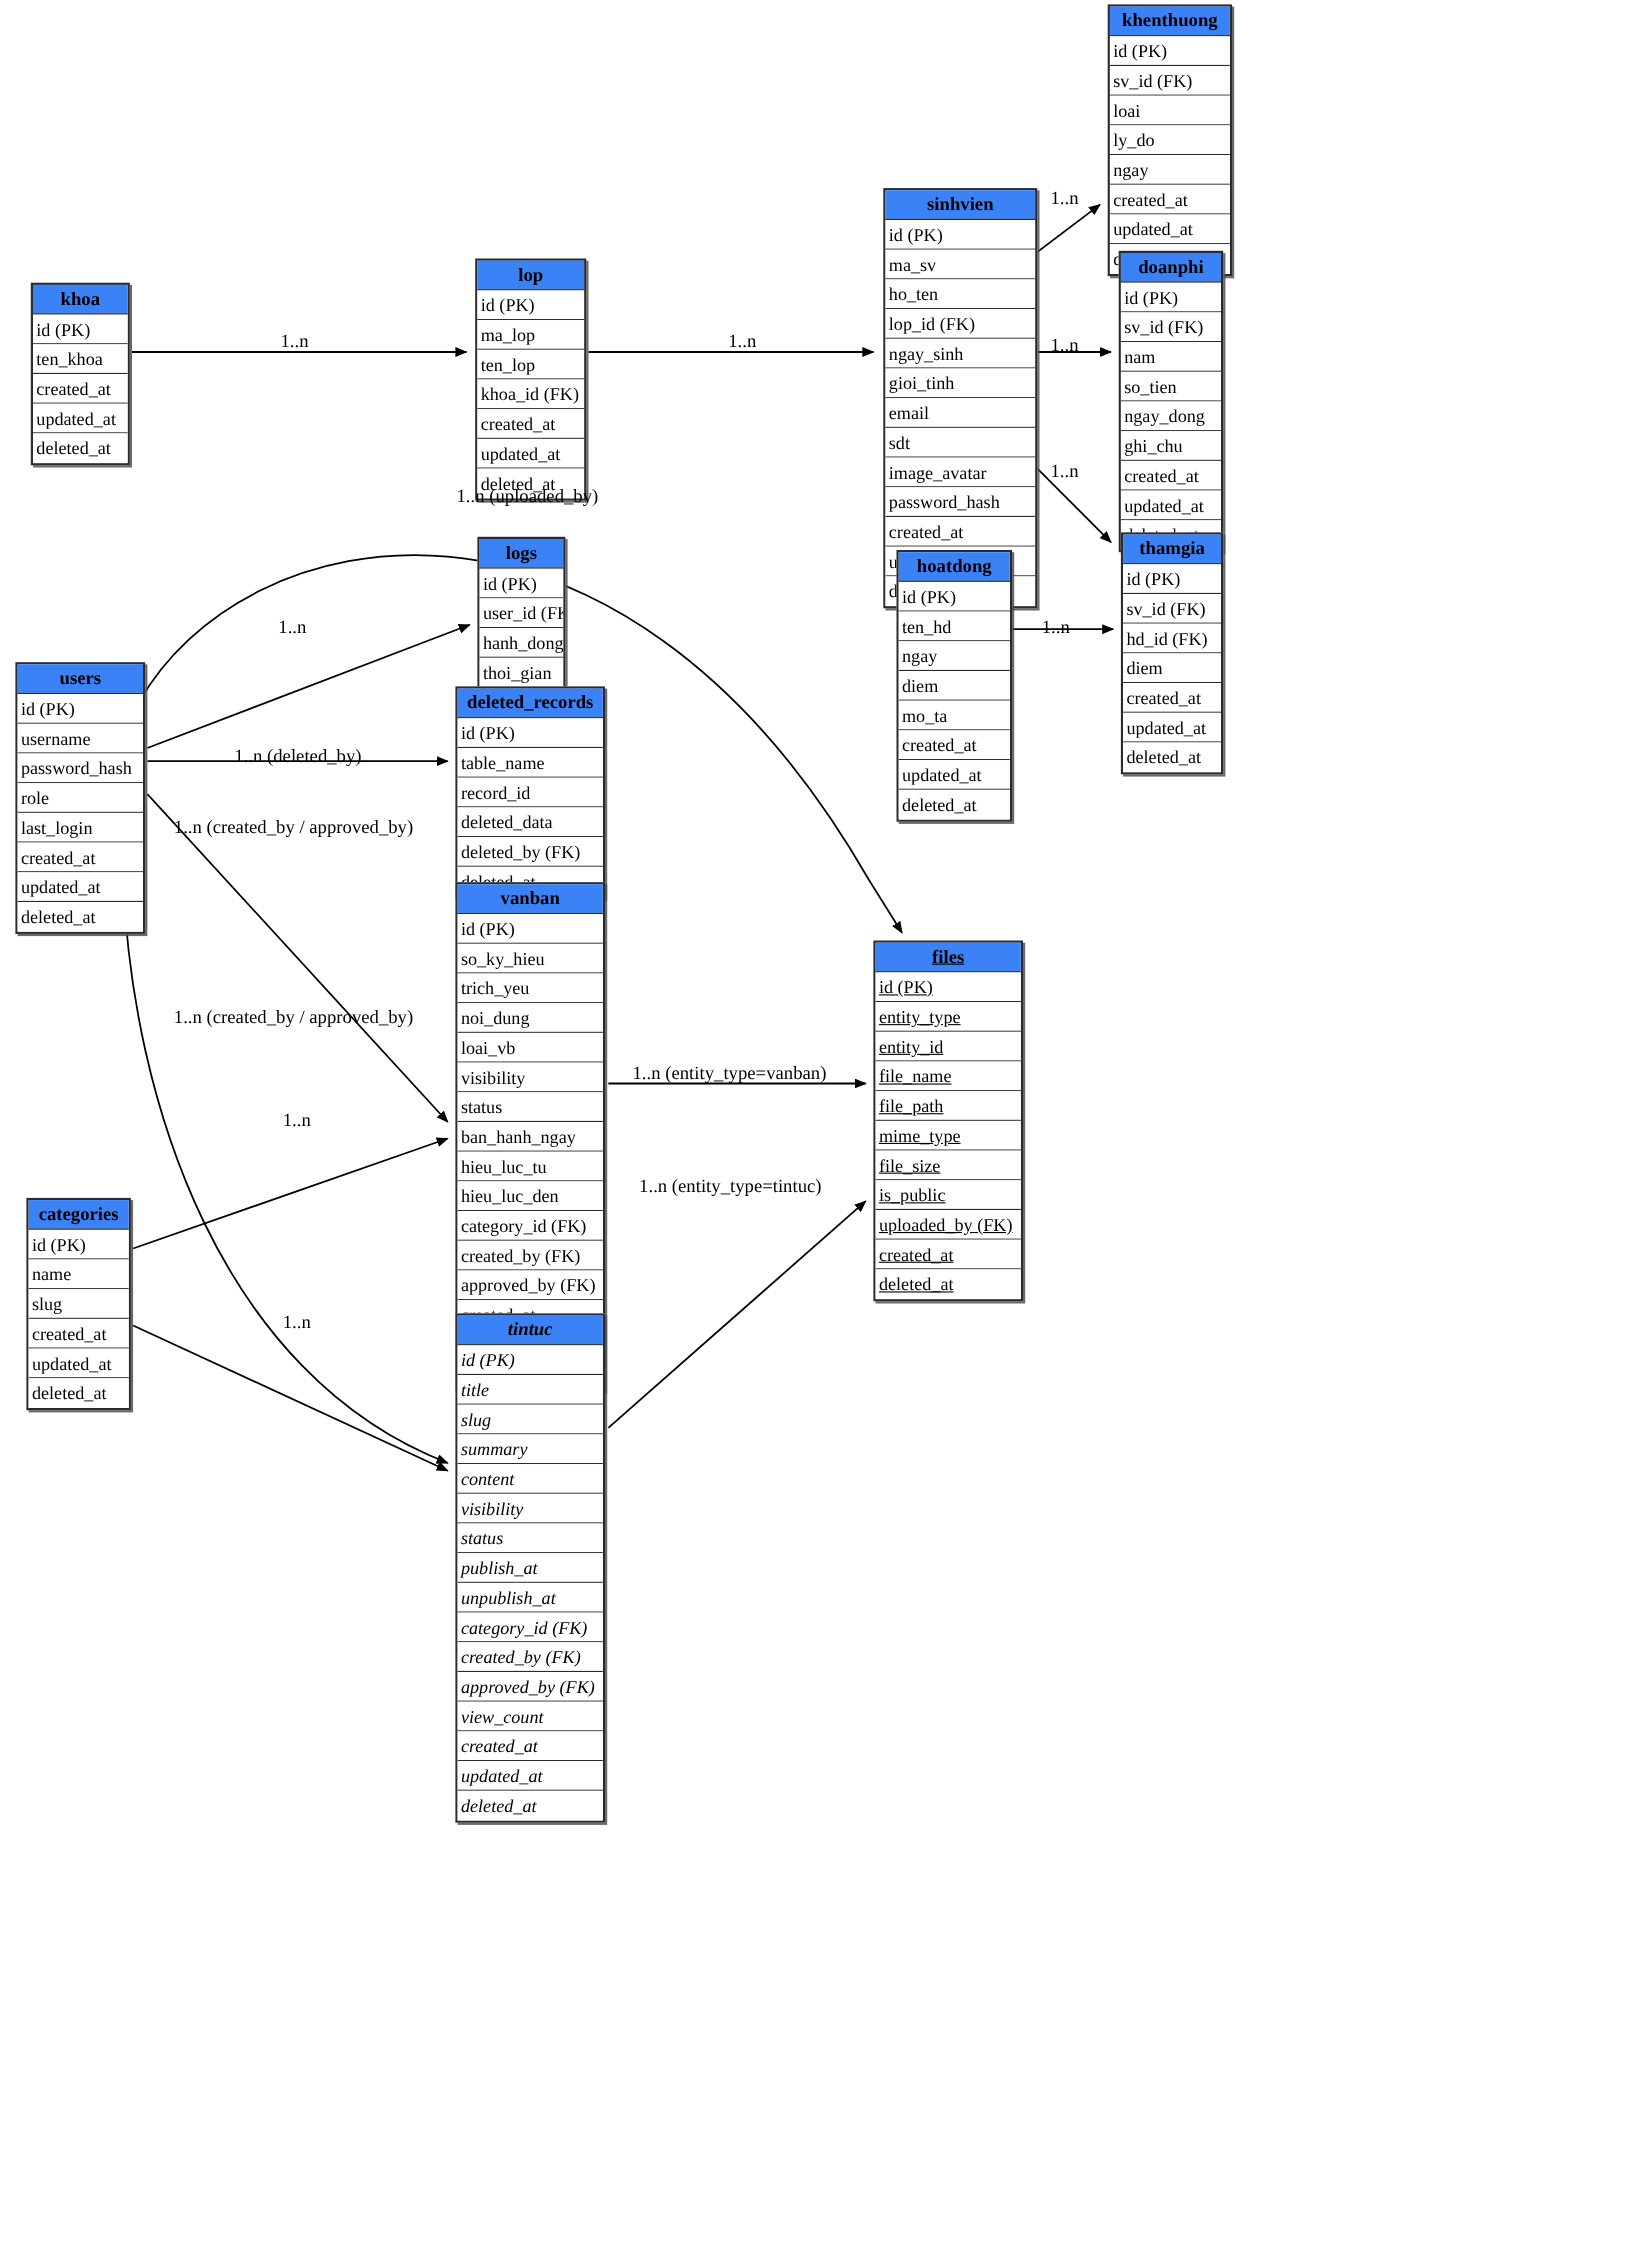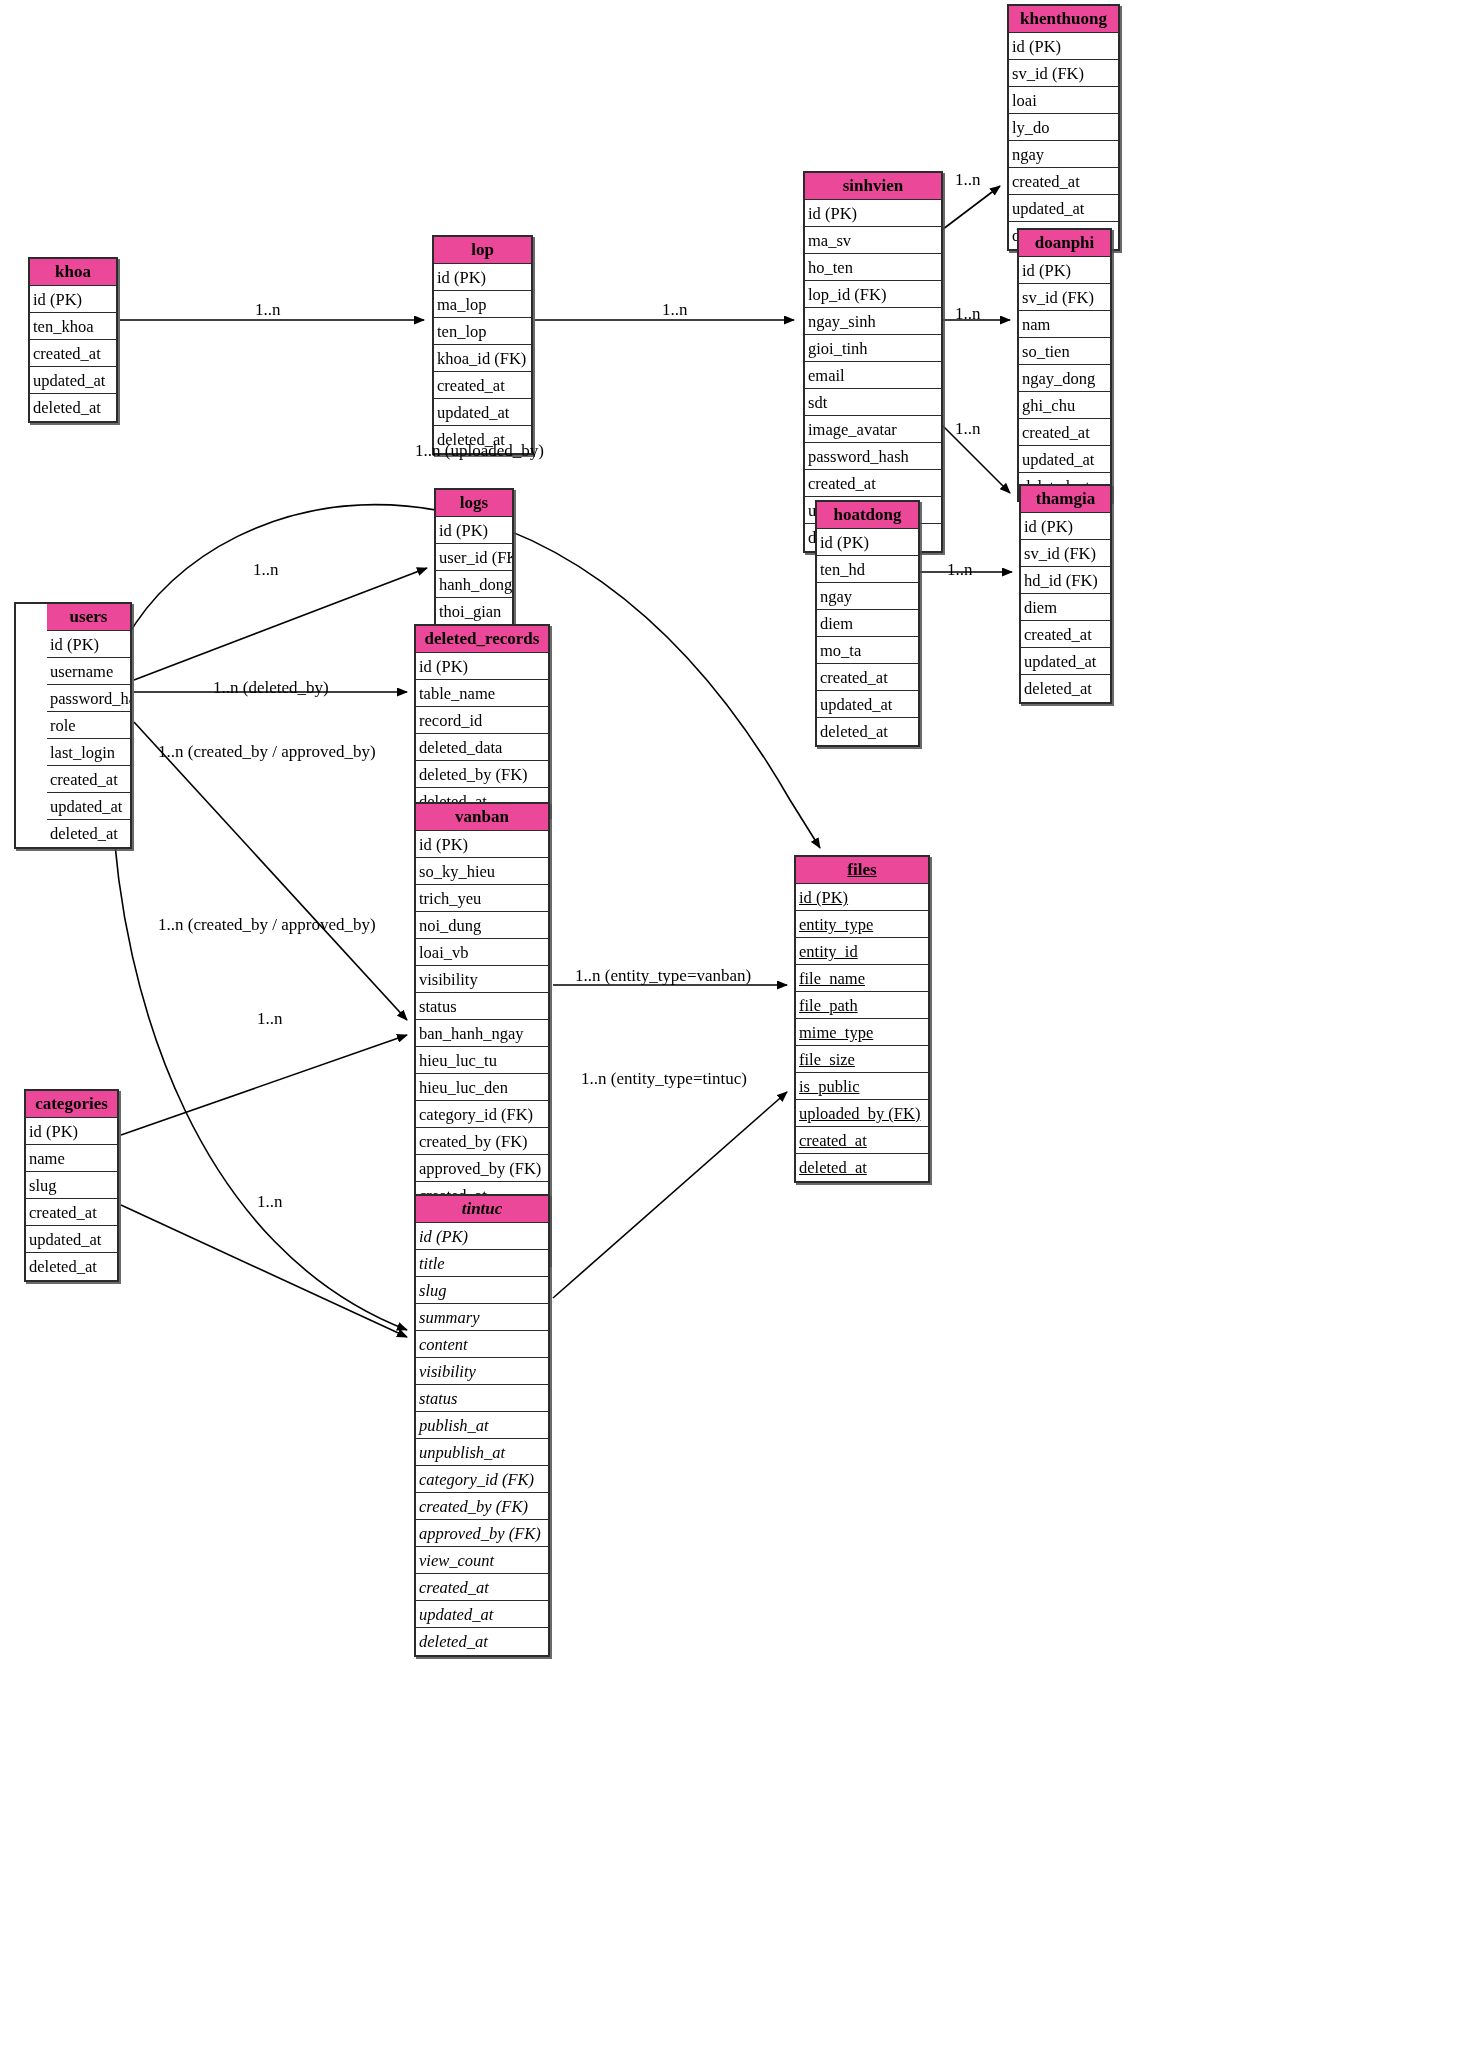--- a/index.html
+++ b/index.html
@@ -26,21 +26,21 @@
   .entity {
     position: absolute;
     border: 2px solid #2b2b2b;
     background: #ffffff;
     box-sizing: border-box;
     box-shadow: 2px 2px 0 0 rgba(80,80,80,0.85);
   }
   .entity-title {
     font-weight: bold;
     text-align: center;
-    background: #ec4899;
+    background: #3b82f6;
     border-bottom: 1px solid #2b2b2b;
     font-size: 17px;
     line-height: 26px;
     height: 27px;
     white-space: nowrap;
     overflow: hidden;
     padding: 0 4px;
     box-sizing: border-box;
   }
   .field {
@@ -168,21 +168,21 @@
         <div class="entity-title">hoatdong</div>
         <div class="field">id (PK)</div>
         <div class="field">ten_hd</div>
         <div class="field">ngay</div>
         <div class="field">diem</div>
         <div class="field">mo_ta</div>
         <div class="field">created_at</div>
         <div class="field">updated_at</div>
         <div class="field">deleted_at</div>
       </div>
-      <div class="entity" style="left: 14px; top: 602px; width: 118px; padding-left: 31px;">
+      <div class="entity" style="left: 14px; top: 602px; width: 118px;">
         <div class="entity-title">users</div>
         <div class="field">id (PK)</div>
         <div class="field">username</div>
         <div class="field">password_hash</div>
         <div class="field">role</div>
         <div class="field">last_login</div>
         <div class="field">created_at</div>
         <div class="field">updated_at</div>
         <div class="field">deleted_at</div>
       </div>

